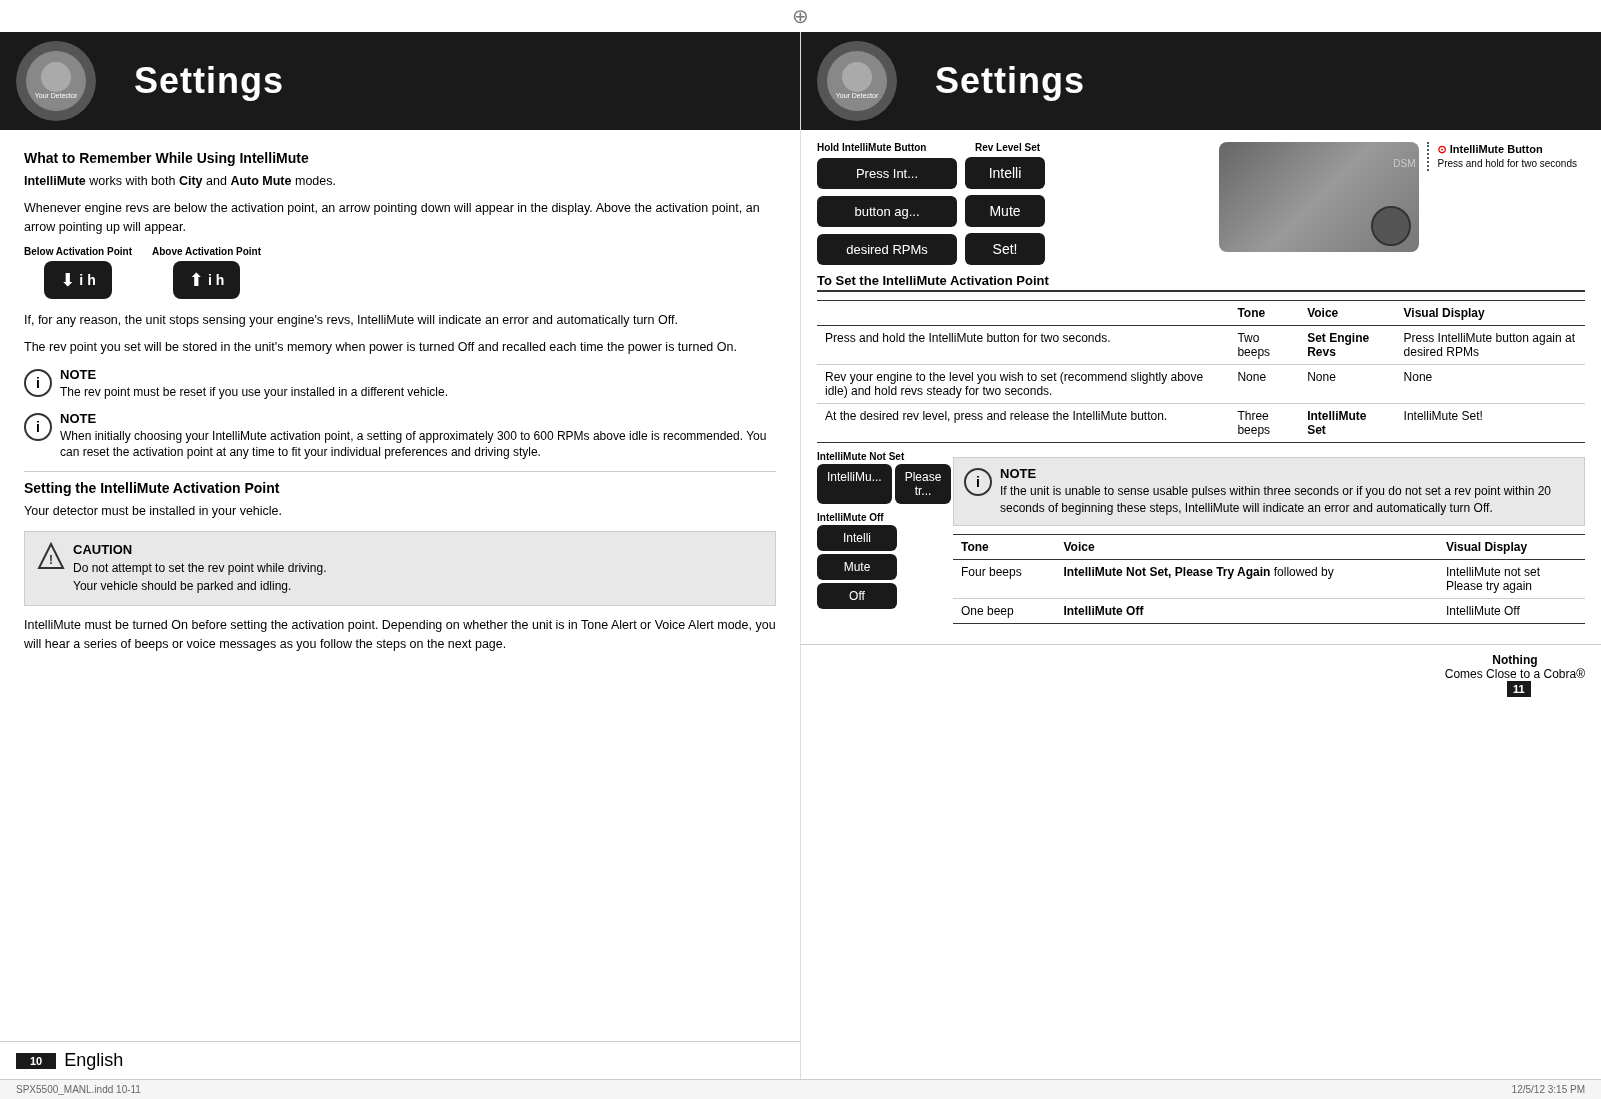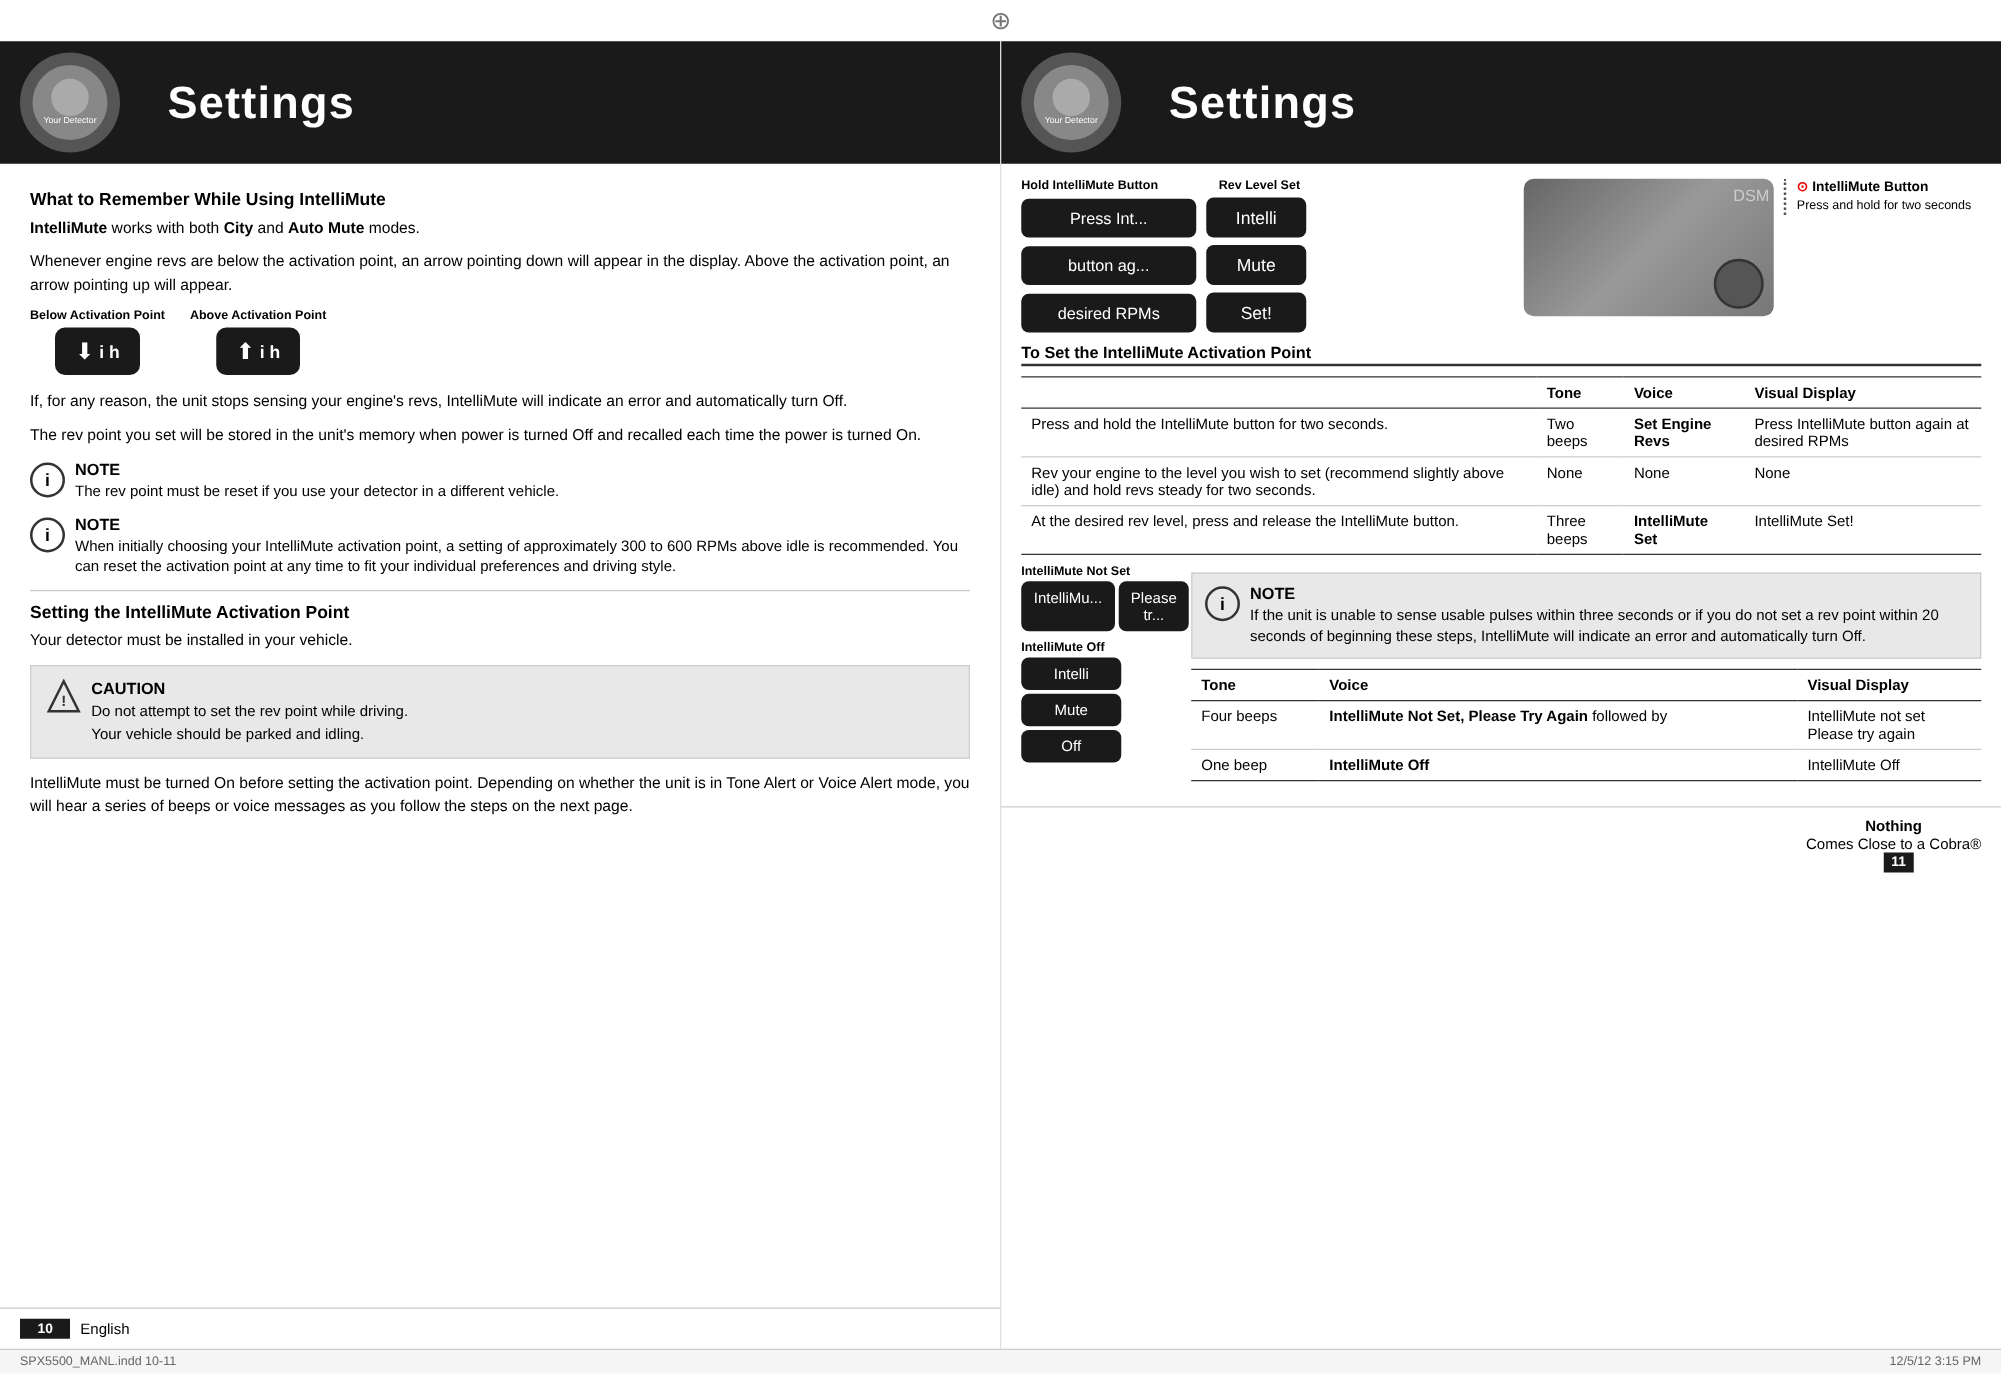--- a/index.html
+++ b/index.html
@@ -191,21 +191,21 @@
 
     .page-number-box {
       background: #1a1a1a;
       color: #fff;
       font-size: 11px;
       padding: 2px 14px;
       font-weight: bold;
     }
 
     .footer-lang {
-      font-size: 12px;
+      font-size: 18px;
       text-align: right;
     }
 
     .footer-right {
       margin-left: auto;
       font-size: 12px;
       flex-direction: column;
     }
 
     .footer-page-right {
@@ -415,21 +415,21 @@
           </div>
         </div>
 
         <p>If, for any reason, the unit stops sensing your engine's revs, IntelliMute will indicate an error and automatically turn Off.</p>
         <p>The rev point you set will be stored in the unit's memory when power is turned Off and recalled each time the power is turned On.</p>
 
         <div class="note-box">
           <div class="note-icon">i</div>
           <div class="note-content">
             <div class="note-title">NOTE</div>
-            <div class="note-text">The rev point must be reset if you use your detector in a different vehicle.</div>
+            <div class="note-text">The rev point must be reset if you use your installed in a different vehicle.</div>
           </div>
         </div>
 
         <div class="note-box">
           <div class="note-icon">i</div>
           <div class="note-content">
             <div class="note-title">NOTE</div>
             <div class="note-text">When initially choosing your IntelliMute activation point, a setting of approximately 300 to 600 RPMs above idle is recommended. You can reset the activation point at any time to fit your individual preferences and driving style.</div>
           </div>
         </div>
@@ -503,21 +503,21 @@
                 <div class="step-screen-display">Set!</div>
               </div>
             </div>
           </div>
 
           <div style="flex:1;display:flex;flex-direction:column;align-items:flex-end;">
             <div style="display:flex;gap:8px;align-items:flex-start;">
 
               <div style="width:200px;height:110px;background:linear-gradient(135deg,#666,#999,#777);border-radius:8px;position:relative;overflow:hidden;">
                 <div style="position:absolute;bottom:6px;right:8px;width:40px;height:40px;background:#555;border-radius:50%;border:2px solid #333;"></div>
-                <div style="position:absolute;top:6px;right:4px;font-size:13px;color:#ccc;padding-left:36px;">DSM</div>
+                <div style="position:absolute;top:16px;right:4px;font-size:10px;color:#ccc;padding-left:36px;">DSM</div>
               </div>
               <div class="intellimute-button-note">
                 <div style="font-size:11px;font-weight:bold;">
                   <span style="color:#e00;">⊙</span>
                   <span>IntelliMute Button</span>
                 </div>
                 <div style="font-size:10px;line-height:1.4;">Press and hold for two seconds</div>
               </div>
             </div>
           </div>

